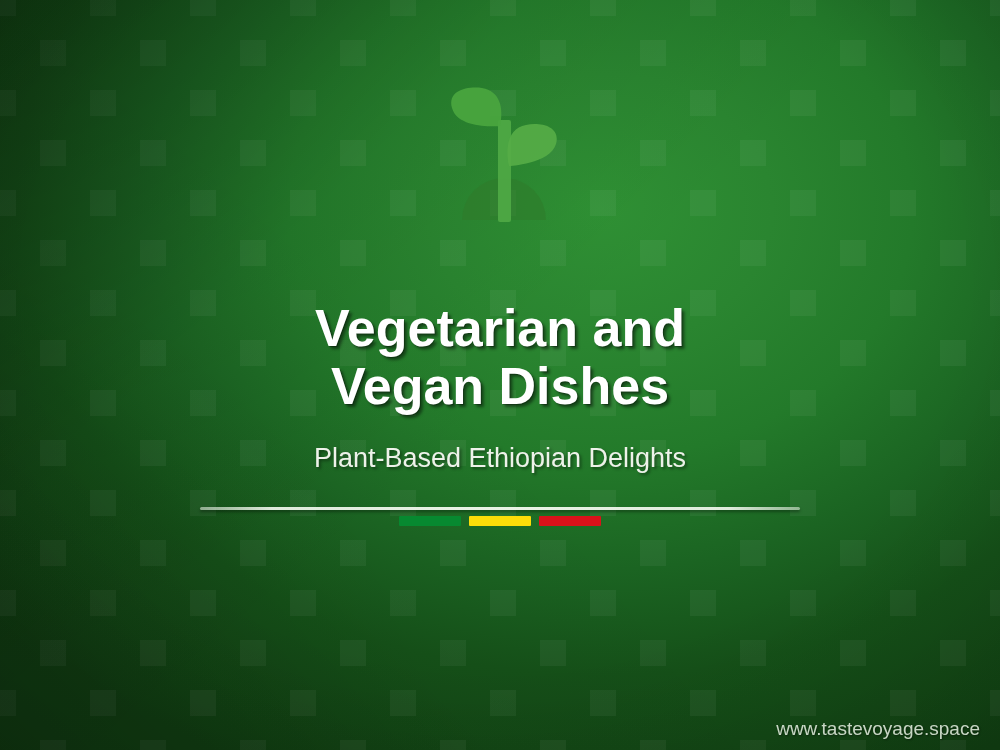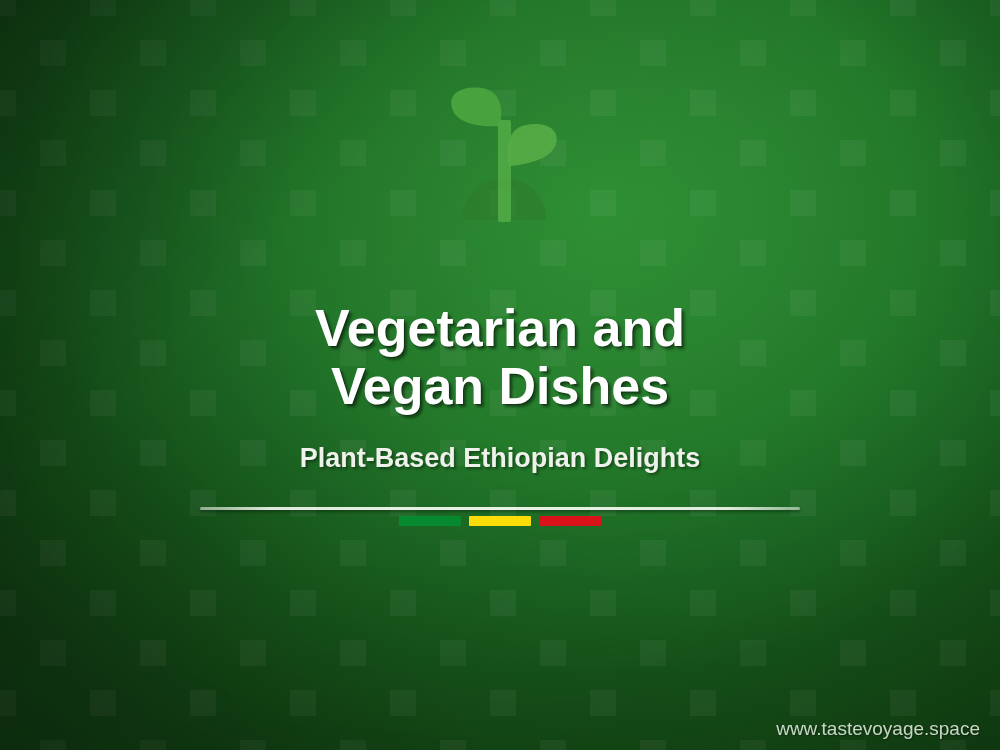--- a/index.html
+++ b/index.html
@@ -117,21 +117,21 @@
     white-space:pre-line;
   }
 
   .subtitle {
     position:absolute;
     left:0;
     top:443px;
     width:1000px;
     text-align:center;
     font-size:27px;
-    font-weight:bold;
+    font-weight:normal;
     color:#eef2ea;
     text-shadow:2px 2px 3px rgba(0,0,0,0.40);
   }
 
   
   .divider {
     position:absolute;
     left:200px;
     top:507px;
     width:600px;

